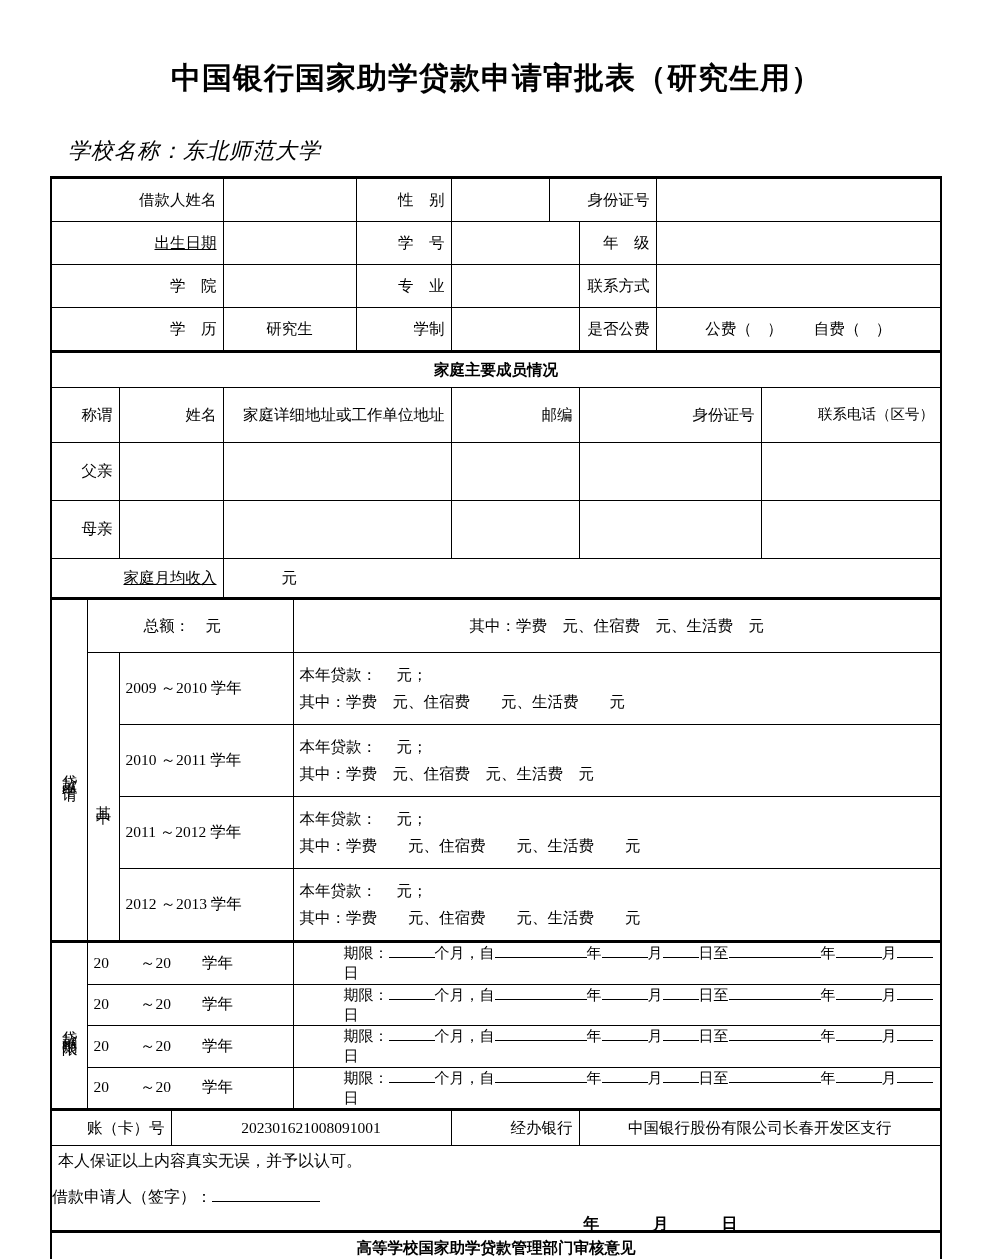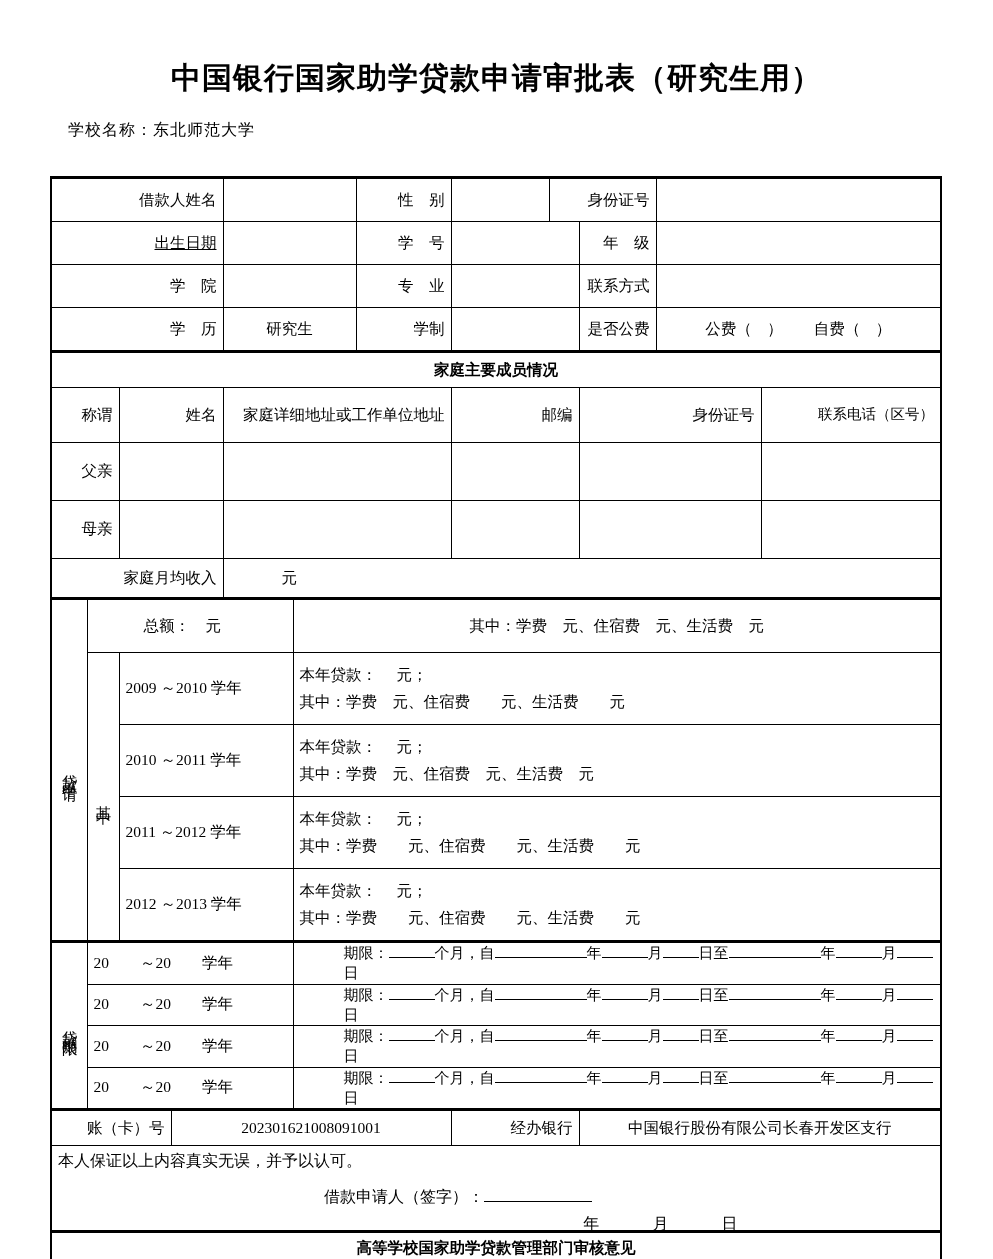--- a/index.html
+++ b/index.html
@@ -13,23 +13,24 @@
   }
   .page{position:relative;width:993px;height:976px;}
 
   .title{
     position:absolute;left:0;top:58px;width:993px;
     text-align:center;
     font-size:30px;font-weight:bold;letter-spacing:1px;
     font-family:"Liberation Sans","DejaVu Sans",sans-serif;
   }
   .school-line{
-    position:absolute;left:68px;top:120px;
-    font-size:16px;
+    position:absolute;left:68px;top:136px;
+    font-size:22px;
     letter-spacing:1px;
+    font-style:italic;
   }
 
   table.form{
     position:absolute;left:50px;top:176px;
     width:890px;
     border-collapse:collapse;
     table-layout:fixed;
   }
   table.form td{
     border:1px solid #000000;
@@ -52,21 +53,21 @@
     letter-spacing:4px;
     text-align:center;
     white-space:nowrap;
     padding:0;
   }
   .sect-title{text-align:center;font-weight:bold;font-size:16px;}
   .yr{font-size:15px;}
   .cellpad-l{padding-left:14px;}
   .twoline div{padding:3px 0;}
   .sign-area{position:relative;height:84px;}
-  .sign-row{text-align:center;padding-right:76px;font-size:16px;}
+  .sign-row{text-align:left;padding-right:76px;font-size:16px;}
   .sign-row2{text-align:right;padding-right:196px;font-size:16px;letter-spacing:0.4em;}
   .u{display:inline-block;border-bottom:1px solid #000;}
   .u90{width:92px;}
   .u44{width:46px;}
   .u34{width:36px;}
   .watermark{
     position:absolute;right:10px;top:1198px;
     font-size:29px;font-weight:bold;color:#5a5a5a;opacity:.62;
     font-family:"Liberation Sans","DejaVu Sans",sans-serif;
     white-space:nowrap;
@@ -162,21 +163,21 @@
     <tr>
       <td class="lbl outer-left" colspan="2" style="height:57px;">母亲</td>
       <td class="ctr" colspan="2"></td>
       <td class="ctr" colspan="3"></td>
       <td class="ctr" colspan="2"></td>
       <td class="ctr" colspan="2"></td>
       <td class="ctr outer-right" colspan="2"></td>
     </tr>
 
     <tr>
-      <td class="lbl outer-left" colspan="4" style="height:38px;">家庭月均收入</td>
+      <td class="lbl outer-left" colspan="4" style="height:38px;text-decoration:underline;">家庭月均收入</td>
       <td class="lft outer-right" colspan="9" style="padding-left:58px;">元</td>
     </tr>
 
     <tr>
       <td class="vert outer-left outer-top" rowspan="5" style="width:36px;">贷款申请</td>
       <td class="lft outer-top" colspan="4" style="height:52px;padding-left:56px;margin-top:36px;">总额：　元</td>
       <td class="ctr outer-top outer-right" colspan="8">其中：学费　元、住宿费　元、生活费　元</td>
     </tr>
 
     <tr>
@@ -248,21 +249,21 @@
       <td class="ctr outer-top outer-right" colspan="4">中国银行股份有限公司长春开发区支行</td>
     </tr>
 
     <tr>
       <td class="outer-left outer-right" colspan="13" style="padding:0;">
         <div class="sign-area">
           <div style="padding:4px 0 0 6px;font-size:16px;">本人保证以上内容真实无误，并予以认可。</div>
           <div class="sign-row" style="padding-top:14px;">
             <span>借款申请人（签字）：</span><span class="u" style="width:108px;"></span>
           </div>
-          <div class="sign-row2" style="padding-top:6px;">
+          <div class="sign-row2" style="padding-top:6px;font-weight:bold;">
             <span>年</span>
             <span style="display:inline-block;width:26px;"></span>
             <span>月</span>
             <span style="display:inline-block;width:26px;"></span>
             <span>日</span>
           </div>
         </div>
       </td>
     </tr>
 

